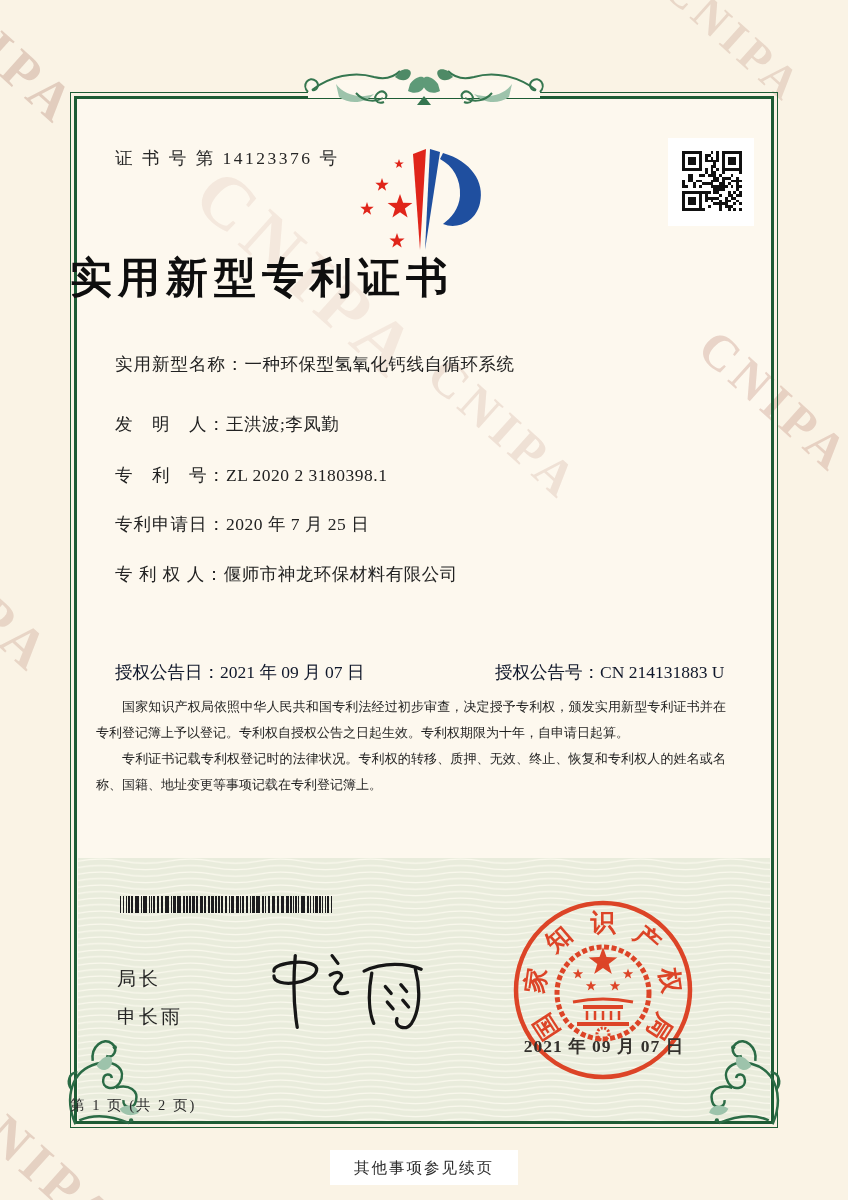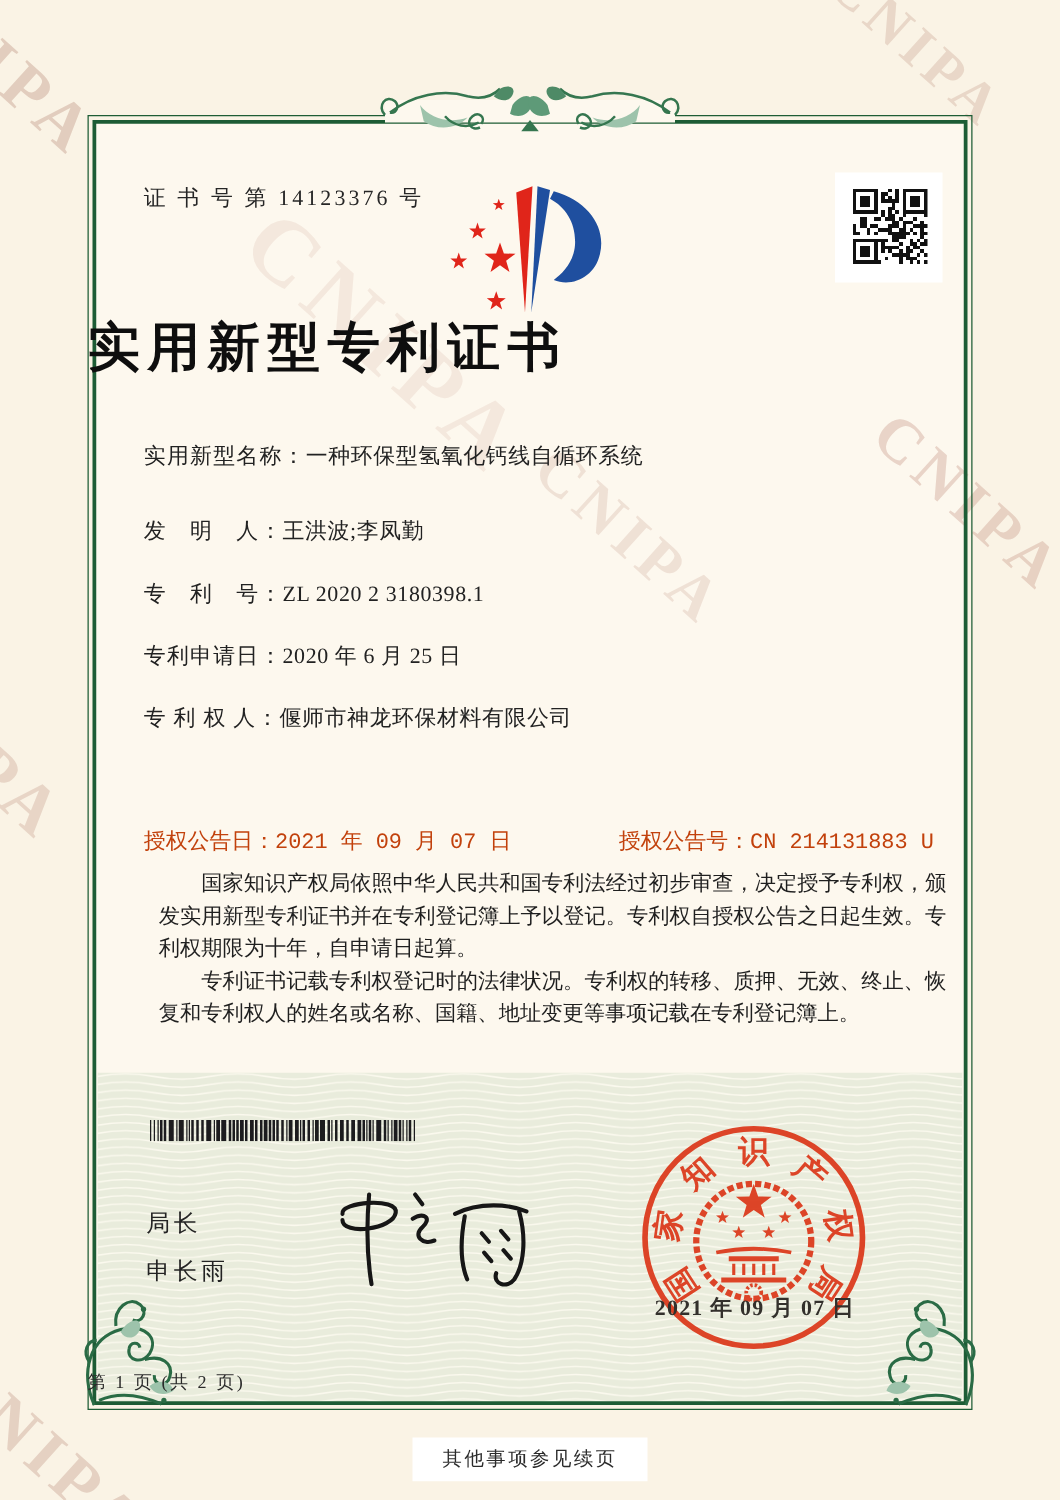--- a/index.html
+++ b/index.html
@@ -28,23 +28,23 @@
   .orn-right{left:690px;top:1032px;transform:scaleX(-1);}
   
   .cert-no{position:absolute;left:115px;top:146px;font-size:17.5px;letter-spacing:2.5px;color:#262626;z-index:4;}
   .logo{position:absolute;left:350px;top:146px;width:142px;height:110px;z-index:4;}
   .qr-patch{position:absolute;left:668px;top:138px;width:86px;height:88px;background:#fff;z-index:3;}
   .qr{position:absolute;left:682px;top:150px;width:60px;height:62px;z-index:4;background:#fff;shape-rendering:crispEdges;}
   .title{position:absolute;left:70px;top:250px;width:707px;text-align:left;font-size:42px;font-weight:bold;
          letter-spacing:6px;color:#0e0e0e;z-index:4;}
   .row{position:absolute;left:115px;width:640px;font-size:17.5px;color:#222;z-index:4;letter-spacing:.5px;}
   .row .lbl{letter-spacing:1px;}
-  .grant{position:absolute;left:115px;top:660px;width:640px;font-size:17.5px;color:#c2410c;z-index:4;font-family:Liberation Mono, monospace;}
+  .grant{position:absolute;left:115px;top:660px;width:640px;font-size:17.5px;color:#0f172a;z-index:4;}
   .grant .g2{position:absolute;left:340px;top:0;margin-left:40px;}
-  .paras{position:absolute;left:127px;top:694px;width:630px;z-index:4;font-size:17px;line-height:26px;
+  .paras{position:absolute;left:96px;top:694px;width:630px;z-index:4;font-size:13px;line-height:26px;
          color:#1f1f1f;text-align:justify;}
   .paras p{margin:0;text-indent:2em;}
   .barcode{position:absolute;left:120px;top:896px;z-index:4;}
   #barcode-bars rect{fill:#1c1c1e;}
   .sig-title{position:absolute;left:117px;top:966px;font-family:"Liberation Sans","DejaVu Sans",sans-serif;
              font-size:19px;letter-spacing:3px;color:#232323;z-index:4;}
   .sig-name{position:absolute;left:117px;top:1004px;font-family:"Liberation Sans","DejaVu Sans",sans-serif;
             font-size:19px;letter-spacing:3px;color:#232323;z-index:4;}
   .sig-hand{position:absolute;left:232px;top:944px;width:205px;height:92px;z-index:4;}
   .sig-hand path{fill:none;stroke:#161616;stroke-width:3.4;stroke-linecap:round;stroke-linejoin:round;}
@@ -382,21 +382,21 @@
   <div class="row" style="top:352px">
     <span class="lbl">实用新型名称：</span><span class="val">一种环保型氢氧化钙线自循环系统</span>
   </div>
   <div class="row" style="top:412px">
     <span class="lbl">发　明　人：</span><span class="val">王洪波;李凤勤</span>
   </div>
   <div class="row" style="top:463px">
     <span class="lbl">专　利　号：</span><span class="val">ZL 2020 2 3180398.1</span>
   </div>
   <div class="row" style="top:512px">
-    <span class="lbl">专利申请日：</span><span class="val">2020 年 6 月 25 日</span>
+    <span class="lbl">专利申请日：</span><span class="val">2020 年 7 月 25 日</span>
   </div>
   <div class="row" style="top:562px">
     <span class="lbl">专 利 权 人：</span><span class="val">偃师市神龙环保材料有限公司</span>
   </div>
 
   <div class="grant">
     <span>授权公告日：</span><span>2021 年 09 月 07 日</span>
     <span class="g2"><span>授权公告号：</span><span>CN 214131883 U</span></span>
   </div>
 

